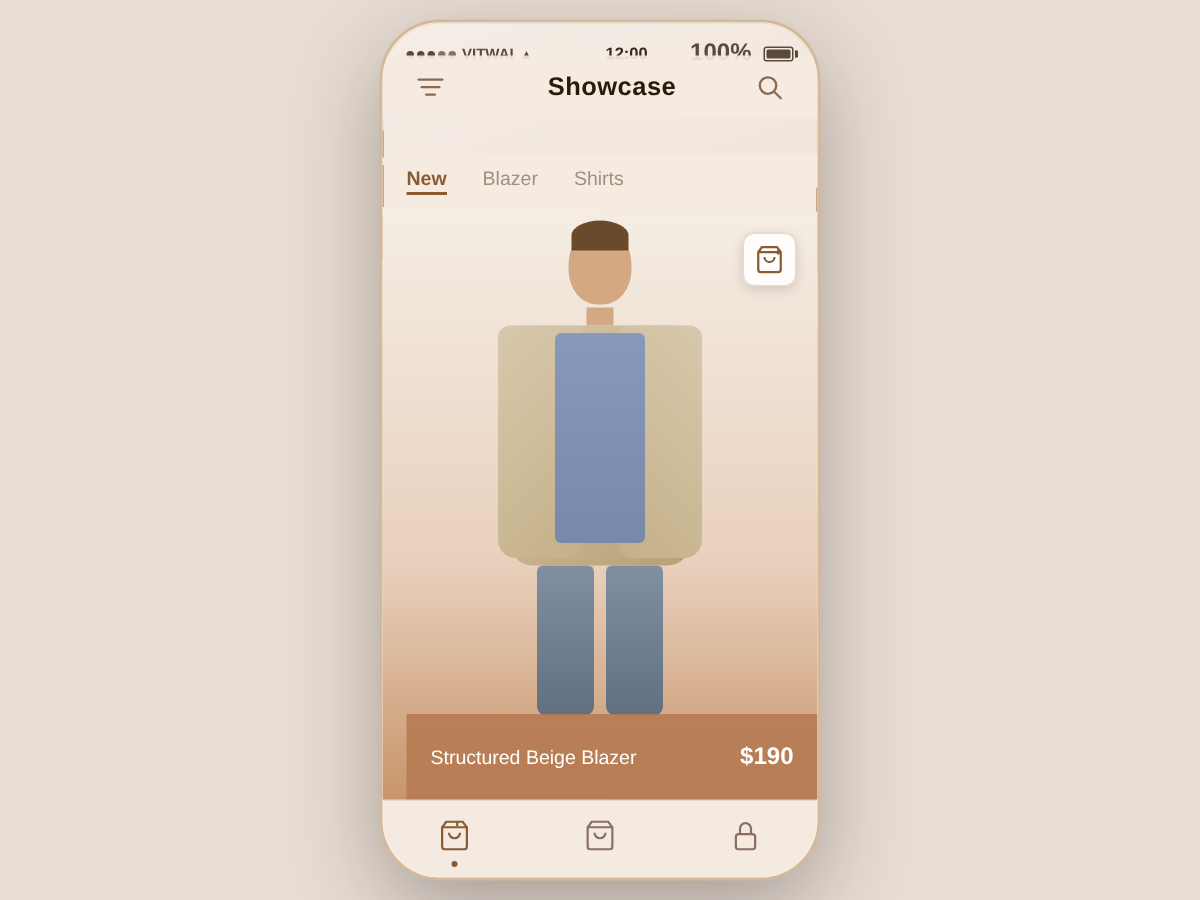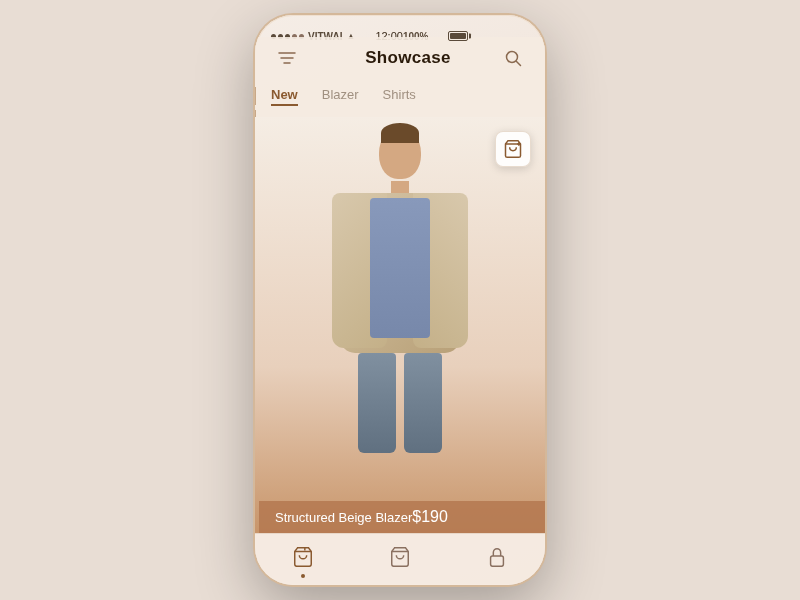--- a/index.html
+++ b/index.html
@@ -29,20 +29,21 @@
       display: flex;
       flex-direction: column;
     }
 
     
     .status-bar {
       height: 22px;
       background: transparent;
       display: flex;
       align-items: center;
+      justify-content: space-between;
       padding: 20px 16px 0;
       flex-shrink: 0;
     }
 
     .status-left {
       display: flex;
       align-items: center;
       gap: 4px;
       font-size: 10px;
       color: #5a4a3a;
@@ -63,30 +64,30 @@
 
     .dot.filled { background: #5a4a3a; }
 
     .wifi-icon {
       font-size: 9px;
       color: #5a4a3a;
     }
 
     .status-center {
       font-size: 11px;
-      font-weight: 400;
+      font-weight: 700;
       color: #3a2a1a;
       margin-left: 20px;
     }
 
     .status-right {
       display: flex;
       align-items: center;
-      gap: 20px;
-      font-size: 10px;
+      gap: 8px;
+      font-size: 16px;
       color: #5a4a3a;
       font-weight: 600;
     }
 
     .battery {
       width: 20px;
       height: 10px;
       border: 1.5px solid #5a4a3a;
       border-radius: 2px;
       position: relative;
@@ -145,20 +146,21 @@
 
     
     .tab-bar {
       height: 38px;
       display: flex;
       align-items: flex-start;
       padding: 0 4px;
       background: rgba(245, 235, 225, 0.9);
       flex-shrink: 0;
       overflow: hidden;
+      margin-top: 24px;
     }
 
     .tab-item {
       padding: 8px 12px 4px;
       font-size: 13px;
       color: #a09080;
       font-weight: 500;
       cursor: pointer;
       position: relative;
       white-space: nowrap;
@@ -304,40 +306,40 @@
     .cart-icon-svg {
       width: 20px;
       height: 20px;
       color: #8a5a30;
     }
 
     
     .product-info {
       position: absolute;
       bottom: 0;
-      left: 4px;
+      left: 16px;
       right: 0;
-      height: 32px;
+      height: 57px;
       background: rgba(180, 120, 80, 0.85);
       display: flex;
       align-items: center;
-      justify-content: flex-start;
+      justify-content: space-between;
       padding: 0 16px;
     }
 
     .product-name {
       color: #fff;
       font-size: 13px;
       font-weight: 500;
     }
 
     .product-price {
       color: #fff;
       font-size: 16px;
-      font-weight: 400;
+      font-weight: 700;
     }
 
     
     .bottom-nav {
       height: 52px;
       background: rgba(245, 235, 225, 0.95);
       display: flex;
       align-items: center;
       justify-content: space-around;
       flex-shrink: 0;

